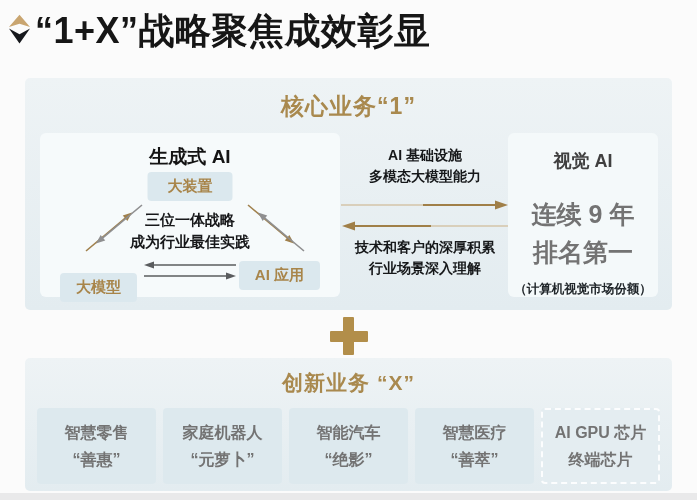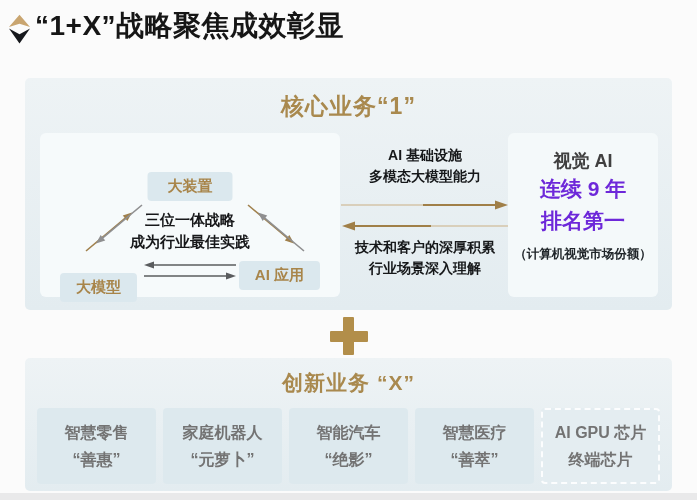--- a/index.html
+++ b/index.html
@@ -9,21 +9,21 @@
     background: #fbfbfb;
     position: relative;
     overflow: hidden;
   }
   .stage { position:absolute; inset:0; }
 
   
   .page-header { position:absolute; top:8px; left:8px; display:flex; align-items:flex-start; }
   .logo-icon { width:23px; height:30px; margin-top:6px; flex:0 0 auto; }
   .page-title {
-    font-size:28px; font-weight:bold; color:#161616;
+    font-size:36px; font-weight:bold; color:#161616;
     margin-left:4px; letter-spacing:0.5px; line-height:1.3;
   }
 
   
   .panel {
     position:absolute; left:25px; width:647px;
     background: linear-gradient(180deg, #eef3f5 0%, #e3ecf0 100%);
     border-radius:5px;
   }
   .core-panel { top:78px; height:232px; }
@@ -64,21 +64,21 @@
   .long-arrow { position:absolute; left:314px; }
   .long-arrow-1 { top:121px; }
   .long-arrow-2 { top:142px; }
 
   
   .vision-box {
     position:absolute; left:483px; top:55px; width:150px; height:164px;
     background:#f4f9fa; border-radius:6px; text-align:center;
   }
   .vision-title { margin-top:16px; font-size:18px; font-weight:bold; color:#404040; }
-  .vision-highlight { margin-top:0; font-size:21px; font-weight:bold; color:#6d28d9; line-height:1.5; }
+  .vision-highlight { margin-top:23px; font-size:25px; font-weight:bold; color:#737373; line-height:1.5; }
   .vision-note { margin-top:10px; font-size:12.5px; font-weight:bold; color:#20262a; }
 
   
   .plus-row { position:absolute; top:317px; left:0; width:697px; display:flex; justify-content:center; }
   .plus-glyph { position:relative; width:38px; height:38px; }
   .plus-glyph::before, .plus-glyph::after {
     content:""; position:absolute; background:#b28e4a; border-radius:1px;
   }
   .plus-glyph::before { left:0; right:0; top:13.5px; height:11px; }
   .plus-glyph::after  { top:0; bottom:0; left:13.5px; width:11px; }
@@ -104,20 +104,21 @@
       <polygon points="12,0 23,13 12,9.5 1,13" fill="#c9a570"></polygon>
       <polygon points="1,14.5 12,20.5 23,14.5 12,30" fill="#16181c"></polygon>
     </svg>
     <div class="page-title">“1+X”战略聚焦成效彰显</div>
   </div>
 
   <div class="panel core-panel">
     <div class="panel-title">核心业务“1”</div>
 
     <div class="gen-box">
+      <div class="gen-title">生成式 AI</div>
       <span class="pill top-pill">大装置</span>
 
       <svg class="diag-left" width="72" height="60" viewBox="0 0 72 60" aria-hidden="true">
         <g transform="translate(8,54) rotate(-40)">
           <line x1="0" y1="0" x2="52" y2="0" stroke="#a0804c" stroke-width="1.6"></line>
           <polygon points="60,0 51,-3.6 51,3.6" fill="#a0804c"></polygon>
         </g>
         <g transform="translate(64,8) rotate(140)">
           <line x1="0" y1="0" x2="52" y2="0" stroke="#8f8f90" stroke-width="1.6"></line>
           <polygon points="60,0 51,-3.6 51,3.6" fill="#8f8f90"></polygon>

